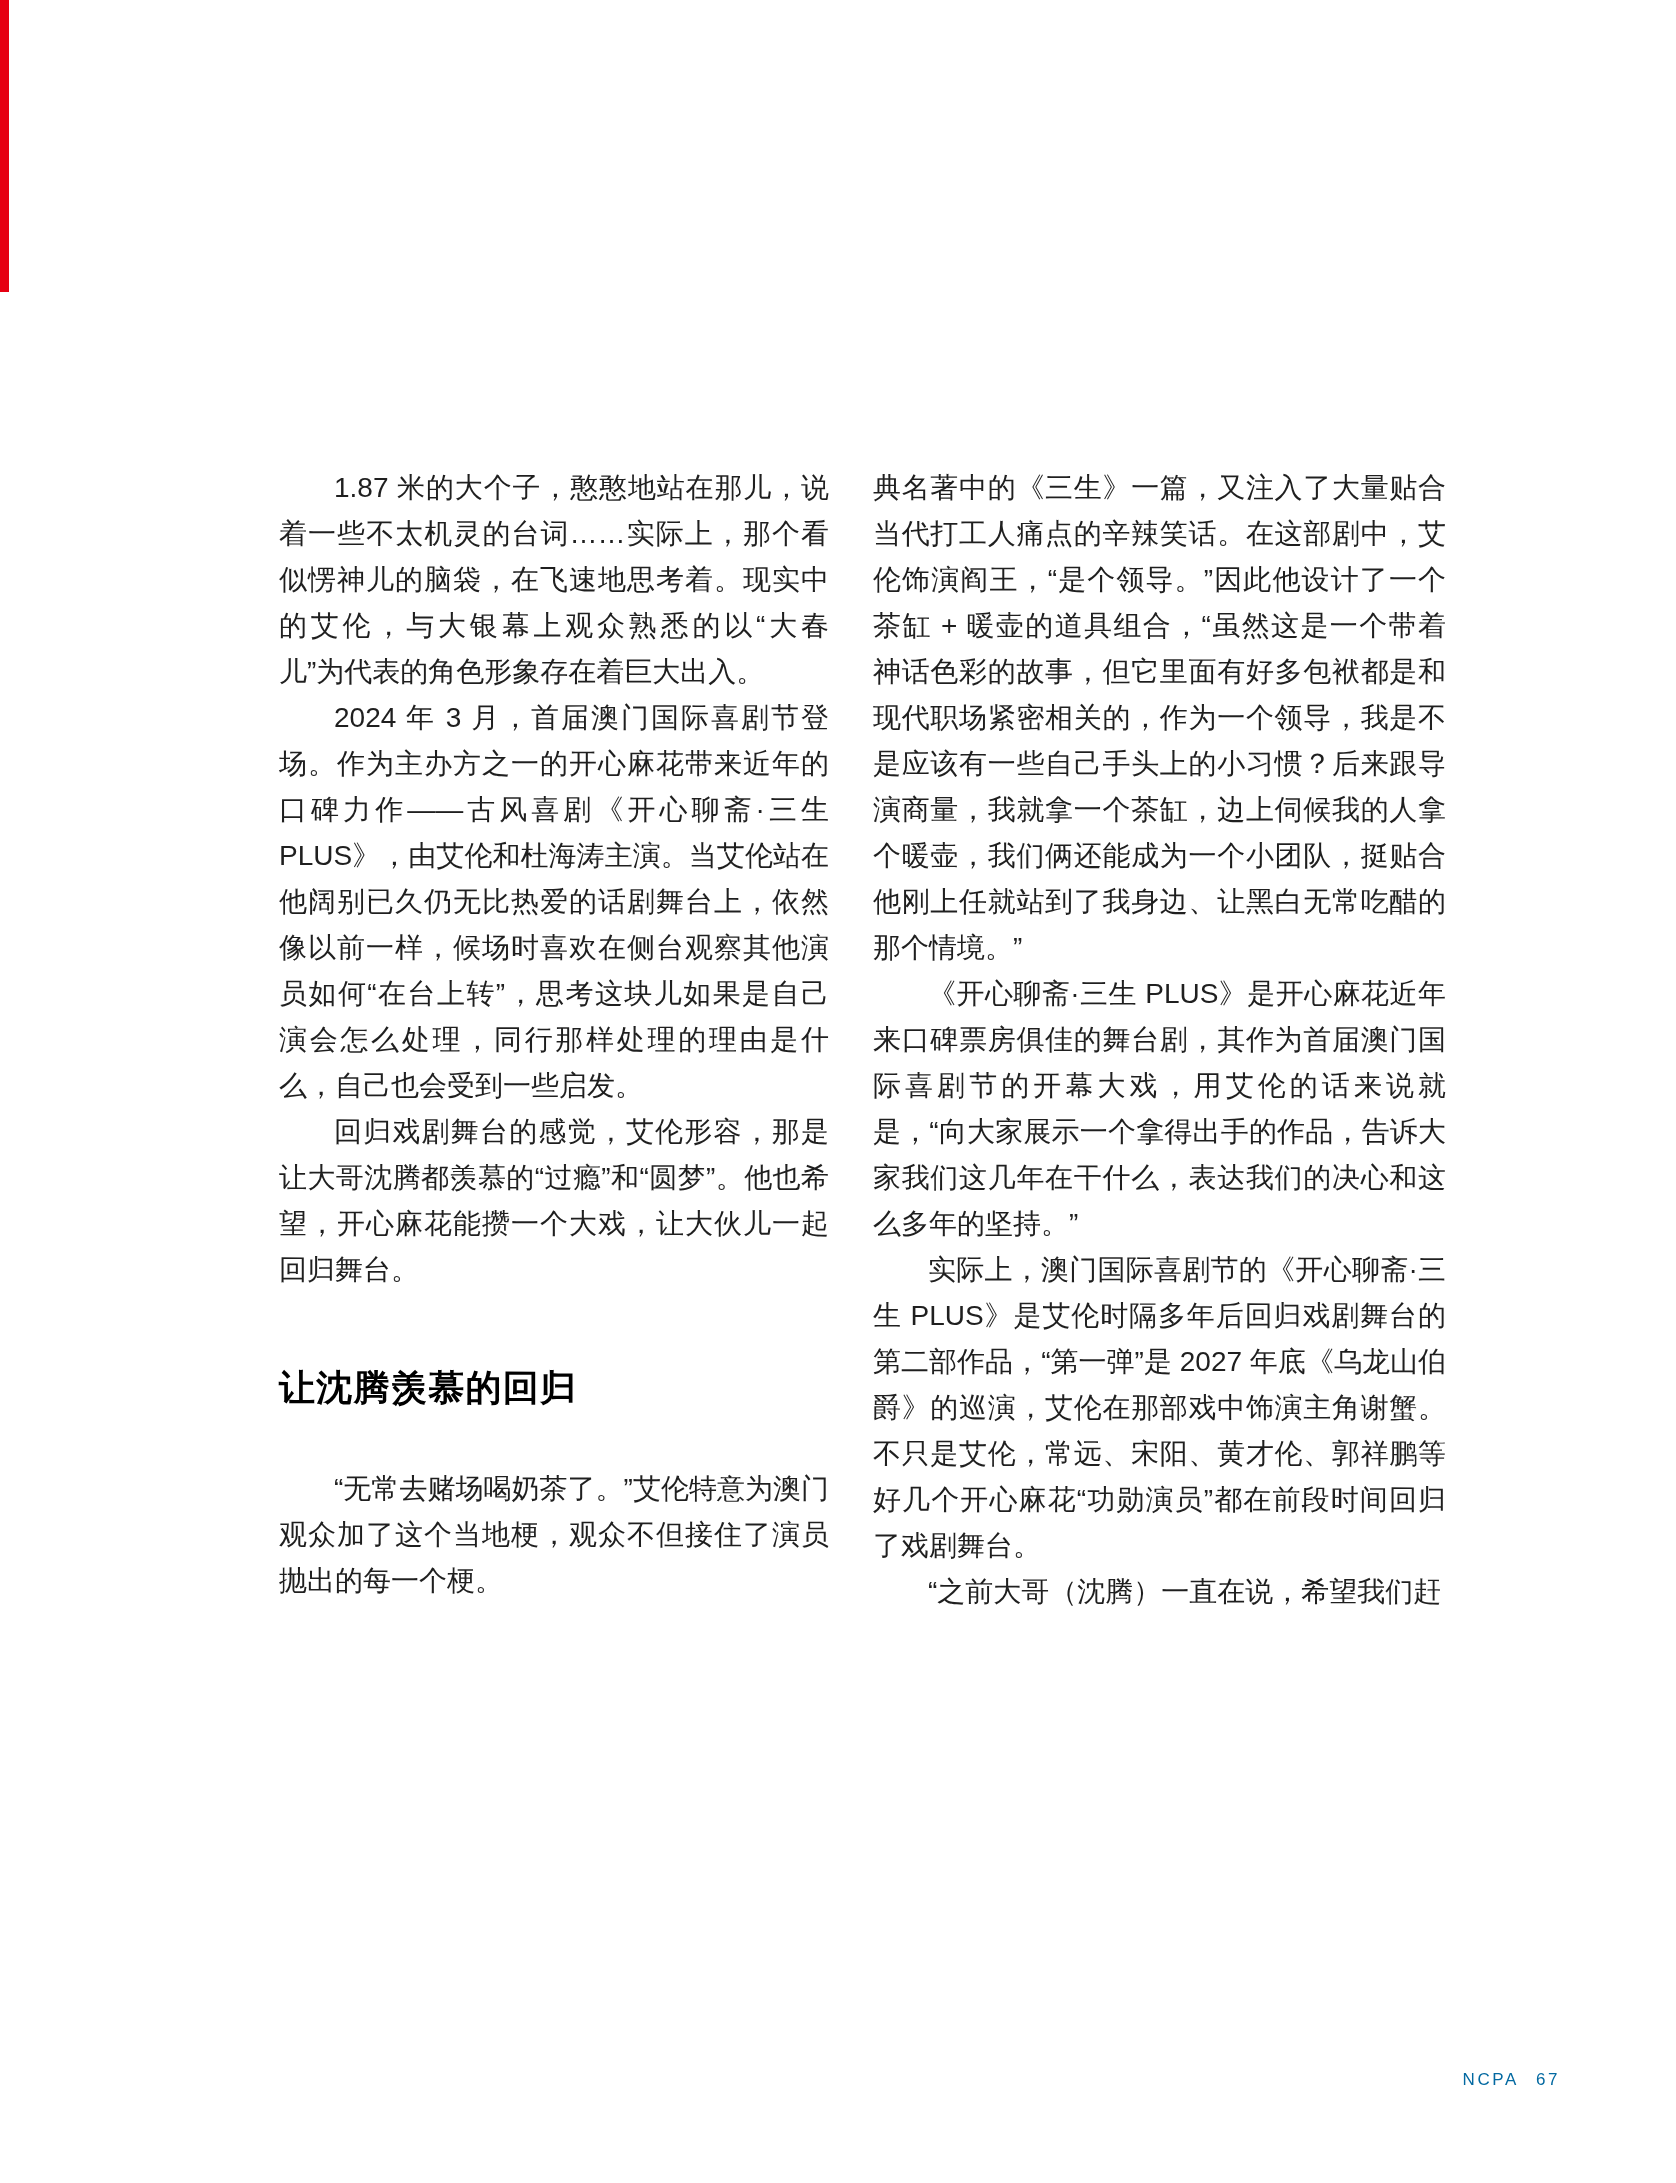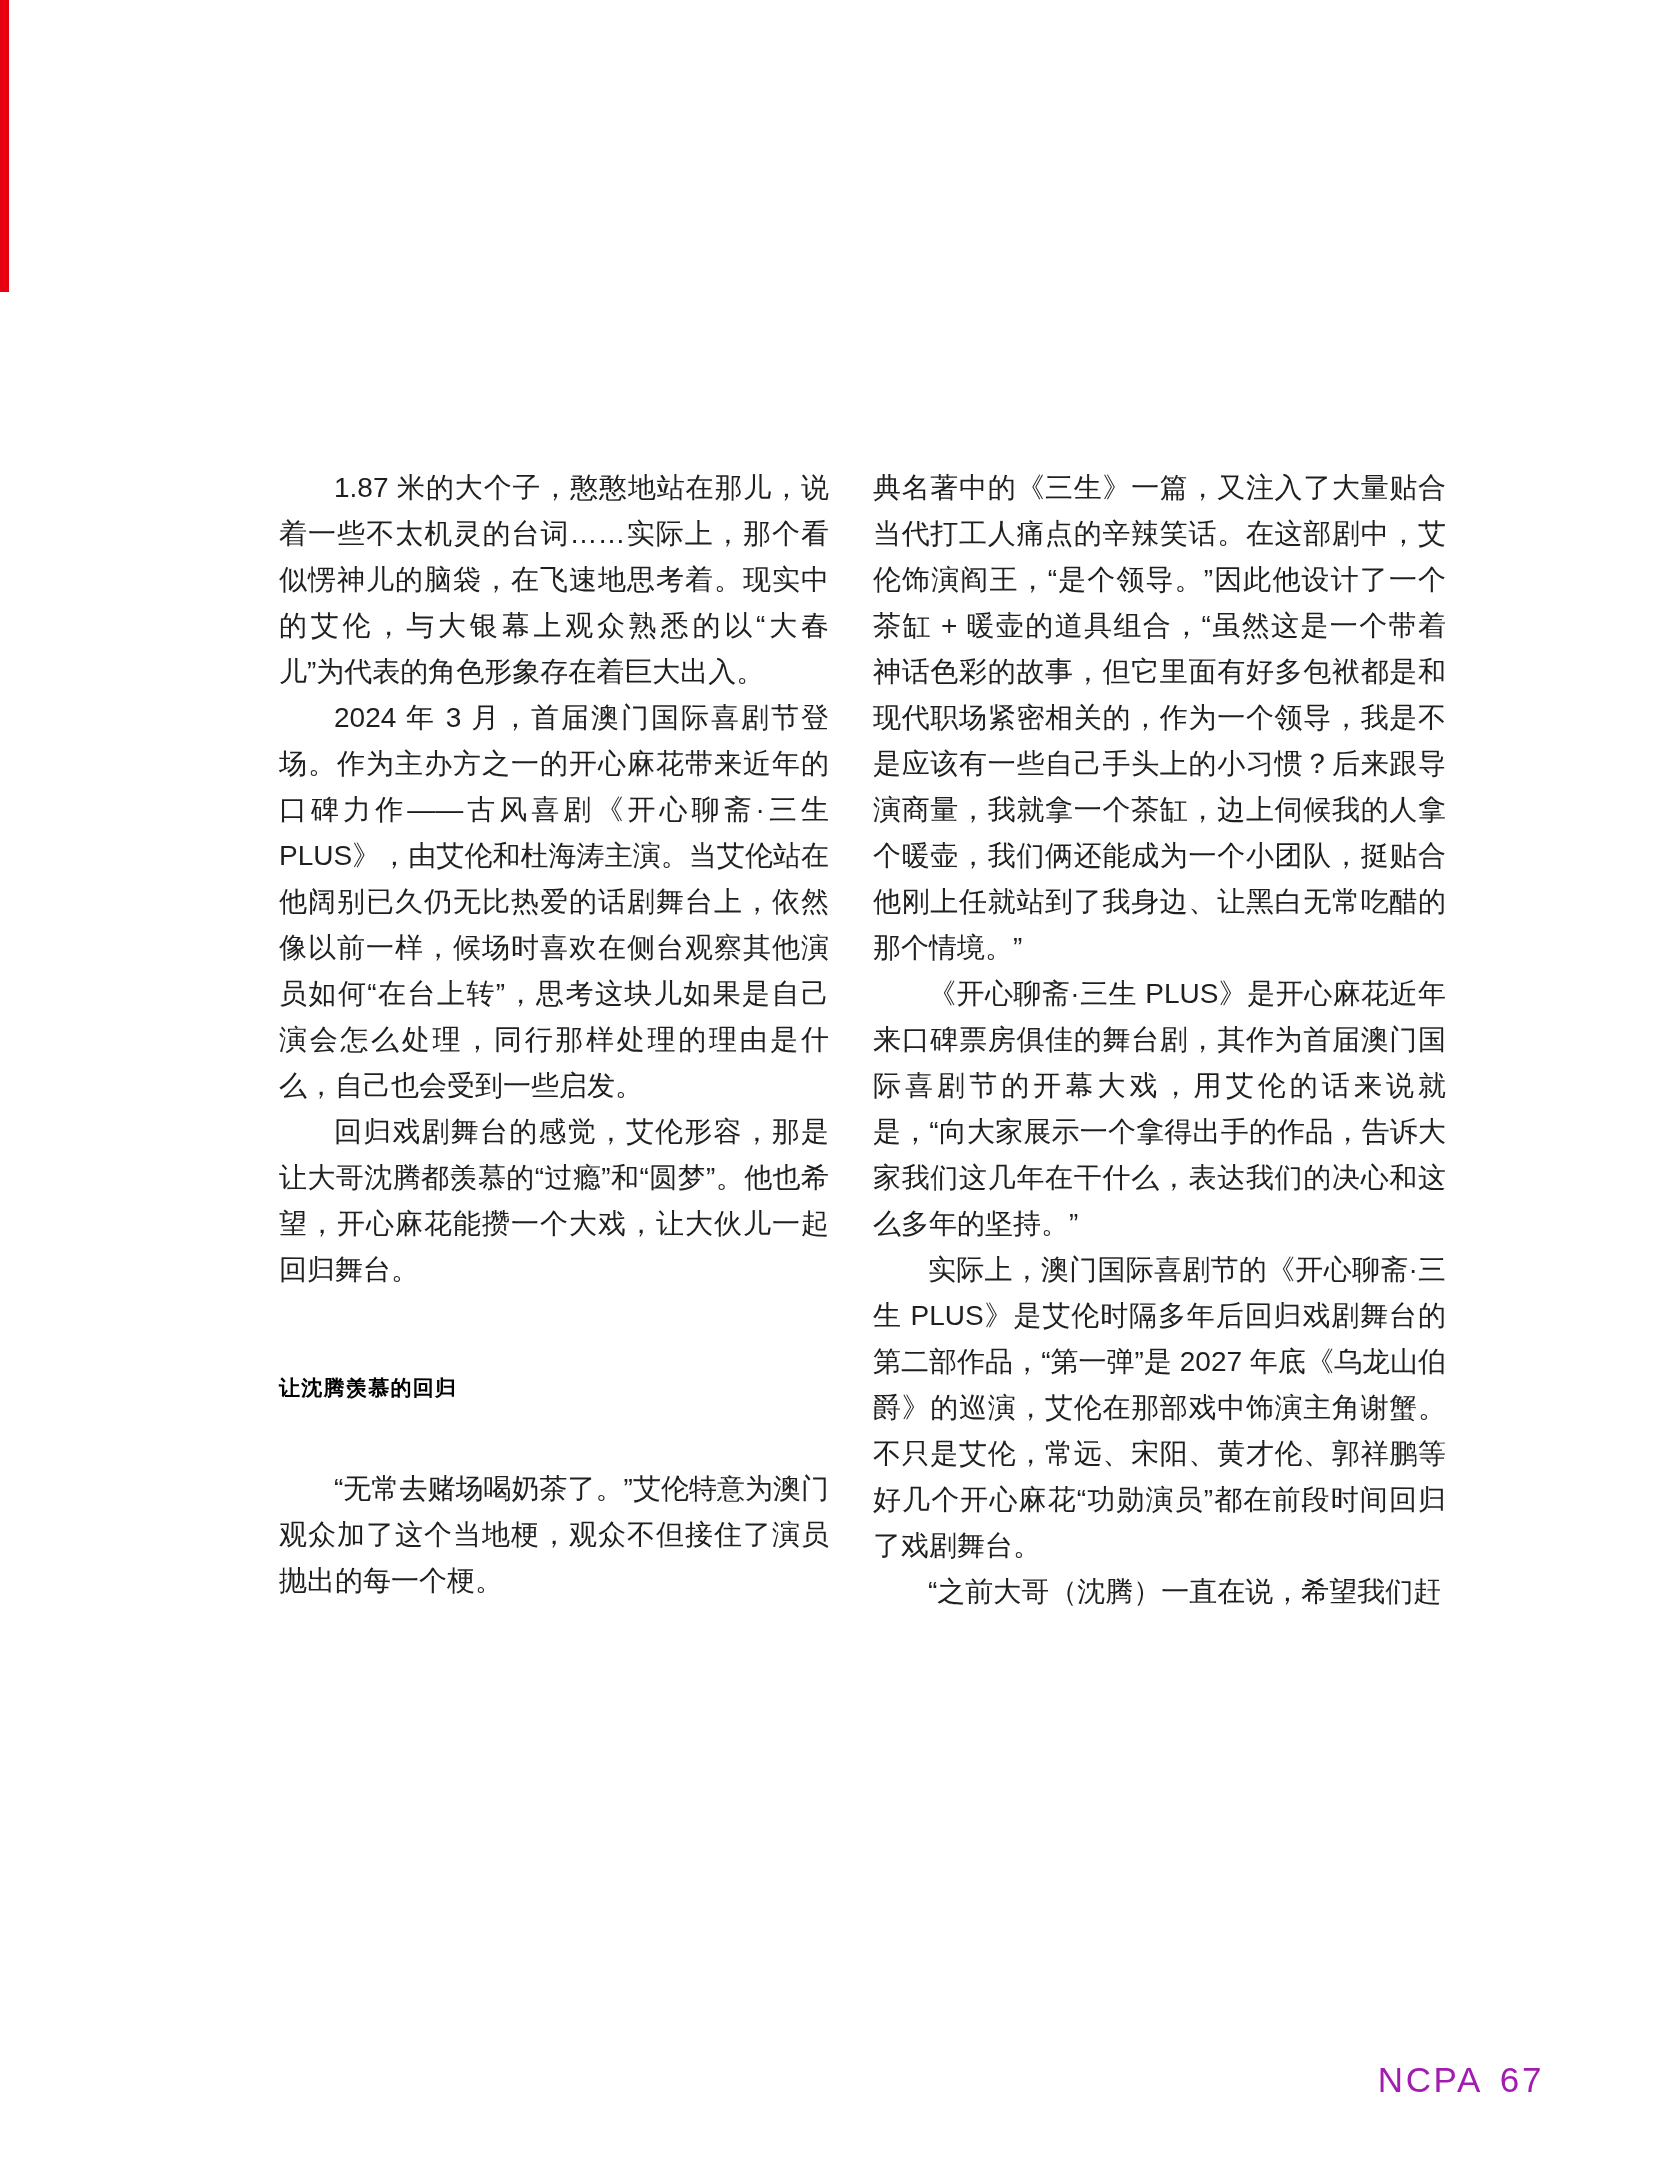--- a/index.html
+++ b/index.html
@@ -36,33 +36,33 @@
   .col-right { left: 873px; width: 573px; }
   .col p {
     margin: 0;
     padding: 0;
   }
   .indent { text-indent: 55px; }
   .no-indent { text-indent: 0; }
   .section-heading {
     margin: 78px 0 61px 0;
     padding: 0;
-    font-size: 21px;
+    font-size: 36px;
     line-height: 34px;
     font-weight: 700;
     letter-spacing: 1.3px;
     color: #000000;
   }
   .footer {
     position: absolute;
     top: 2065px;
-    right: 132px;
-    font-size: 35px;
+    right: 116px;
+    font-size: 17px;
     line-height: 29px;
-    color: #a21caf;
+    color: #0369a1;
     letter-spacing: 2.6px;
     white-space: nowrap;
   }
   .footer .brand { margin-right: 17px; }
 </style>
 </head>
 <body>
 
 <div>
 

